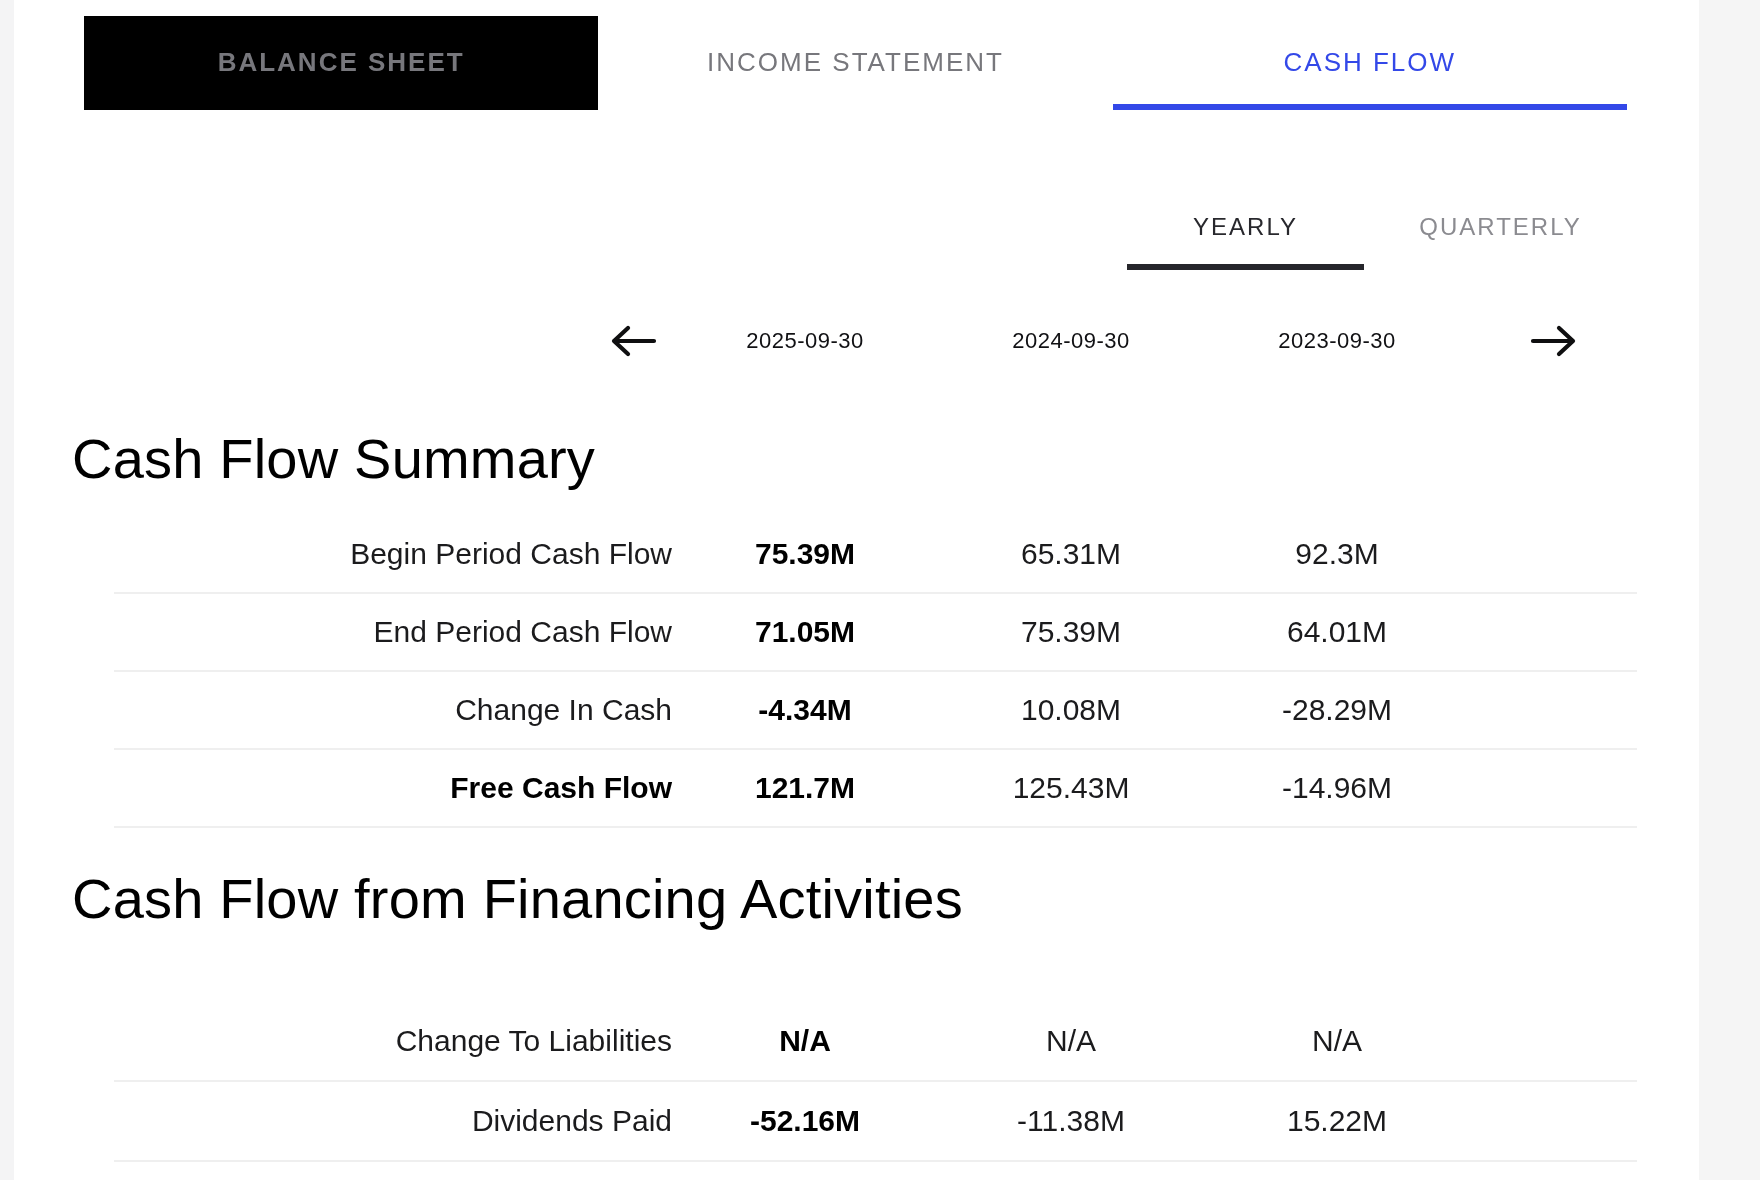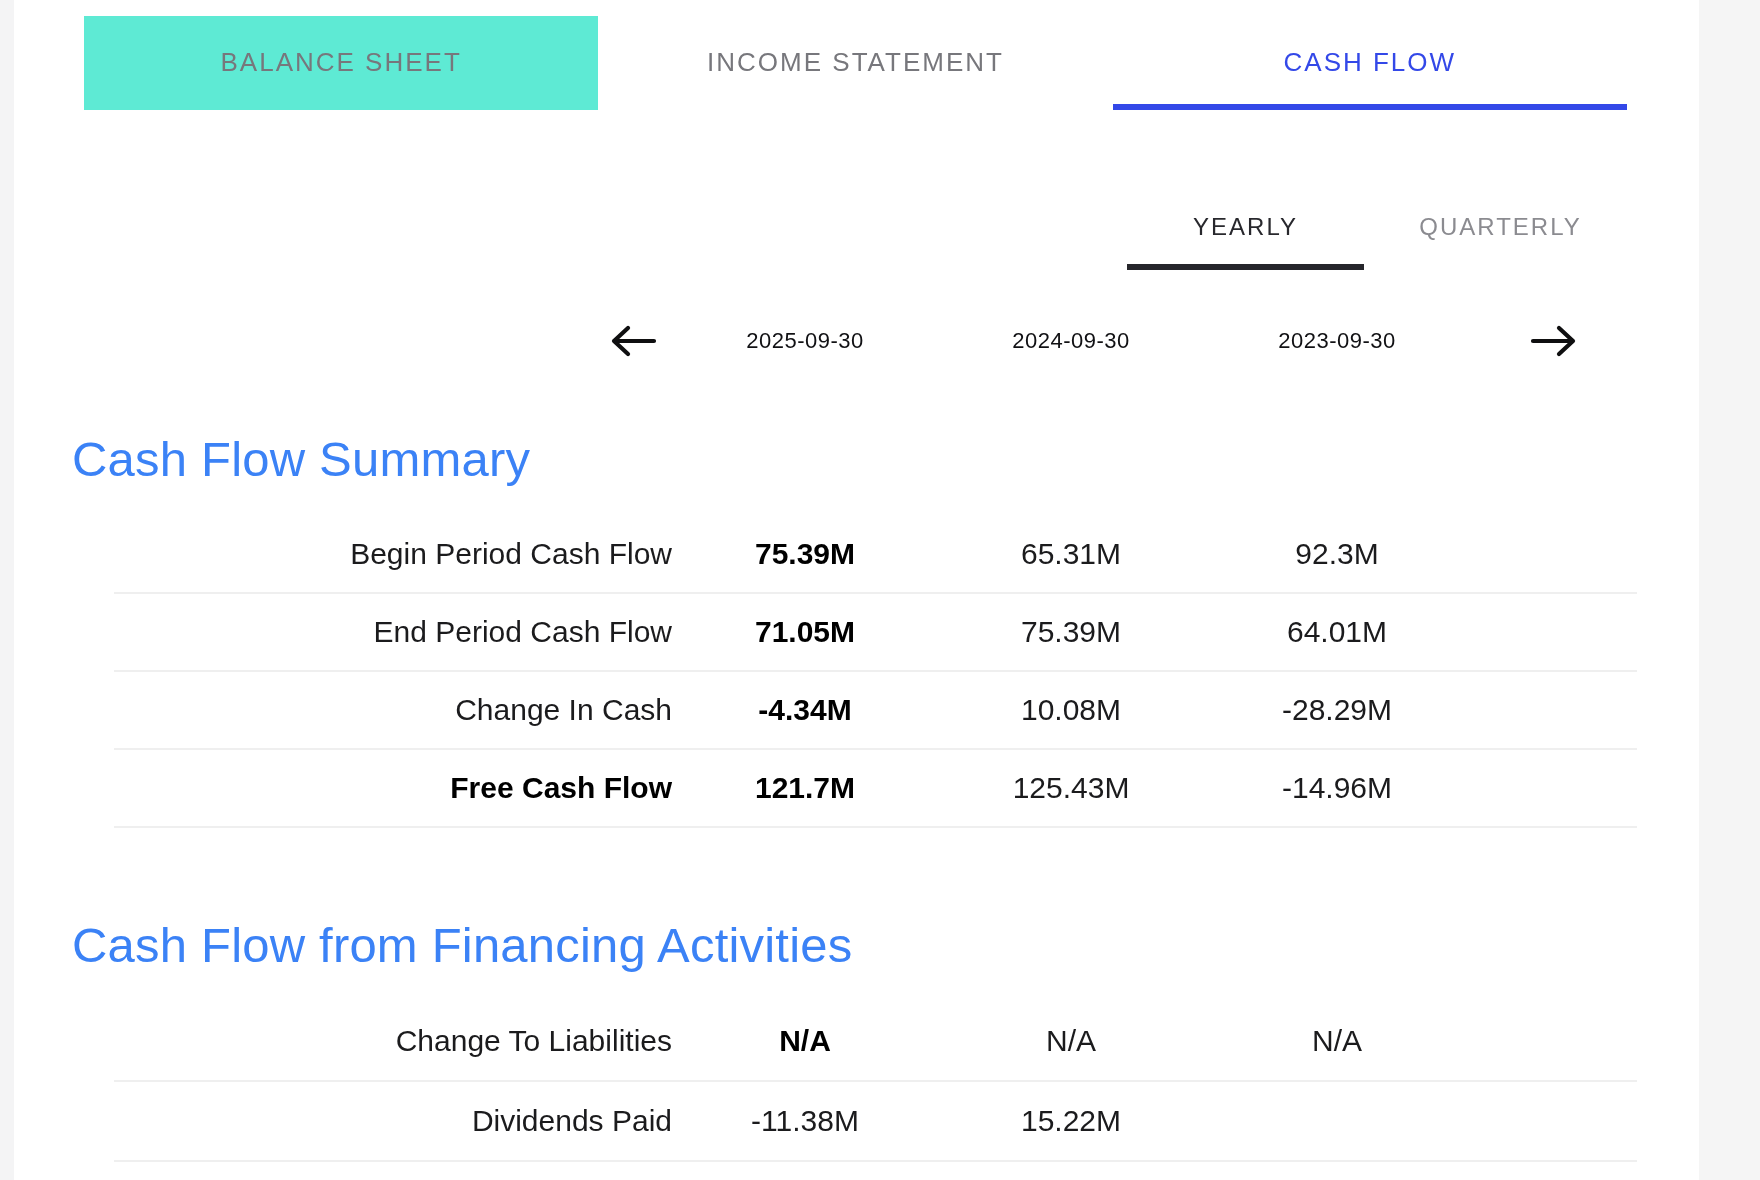--- a/index.html
+++ b/index.html
@@ -12,21 +12,21 @@
   .gutter.left  { left:0; width:14px; background:#f4f4f5; }
   .gutter.right { left:1699px; width:61px; background:#f5f5f5; }
 
   
   .tabbar { position:absolute; left:84px; top:16px; width:1543px; height:94px; display:flex; }
   .tab {
     flex:1 1 0; display:flex; align-items:center; justify-content:center;
     font-size:26px; letter-spacing:2px; color:#77777c; cursor:pointer;
     border-bottom:6px solid transparent; padding-top:4px;
   }
-  .tab.shaded { background:#5eead4; }
+  .tab.shaded { background:#000000;font-weight:bold; }
   .tab.active { color:#3348e8; border-bottom-color:#3348e8; }
 
   
   .toggle { position:absolute; left:1127px; top:190px; display:flex; gap:18px; }
   .toggle-btn {
     width:237px; height:80px; display:flex; align-items:center; justify-content:center;
     font-size:24px; letter-spacing:2px; color:#8b8b90; cursor:pointer;
     border-bottom:6px solid transparent;
   }
   .toggle-btn.active { color:#28282d; border-bottom-color:#26262b; }
@@ -36,25 +36,25 @@
 
   .dates-row { position:absolute; left:114px; top:305px; width:1523px; height:72px; }
   .date-cell { text-align:center; font-size:22px; letter-spacing:0.5px; color:#111114; }
   .nav-cell-left  { display:flex; justify-content:flex-end; padding-right:14px; }
   .nav-cell-right { display:flex; justify-content:center; }
   .arrow-btn { background:none; border:none; cursor:pointer; width:50px; height:42px; display:flex; align-items:center; justify-content:center; }
   .arrow-btn svg { display:block; }
 
   
   .section-title {
-    position:absolute; left:72px; font-size:49px; font-weight:500;
-    color:#3b82f6; line-height:60px; letter-spacing:0.2px;
+    position:absolute; left:72px; font-size:56px; font-weight:500;
+    color:#000000; line-height:60px; letter-spacing:0.2px;
   }
   #title-summary   { top:429px; }
-  #title-financing { top:915px;text-align:right; }
+  #title-financing { top:869px;text-align:right; }
 
   
   .table { position:absolute; left:114px; width:1523px; }
   #table-summary   { top:516px; }
   #table-financing { top:1002px; }
   .row { border-bottom:2px solid #efefef; font-size:30px; color:#1b1b1d; }
   #table-summary .row   { height:78px; }
   #table-financing .row { height:80px; }
   .row .label { text-align:right; }
   .row .val   { text-align:center; }
@@ -136,17 +136,18 @@
 <div class="table" id="table-financing">
   <div class="row grid-row">
     <div class="label">Change To Liabilities</div>
     <div class="val c1">N/A</div>
     <div class="val">N/A</div>
     <div class="val">N/A</div>
     <div></div>
   </div>
   <div class="row grid-row">
     <div class="label">Dividends Paid</div>
+    <div class="val c1">-52.16M</div>
     <div class="val">-11.38M</div>
     <div class="val">15.22M</div>
     <div></div>
   </div>
 </div>
 
 </body></html>

